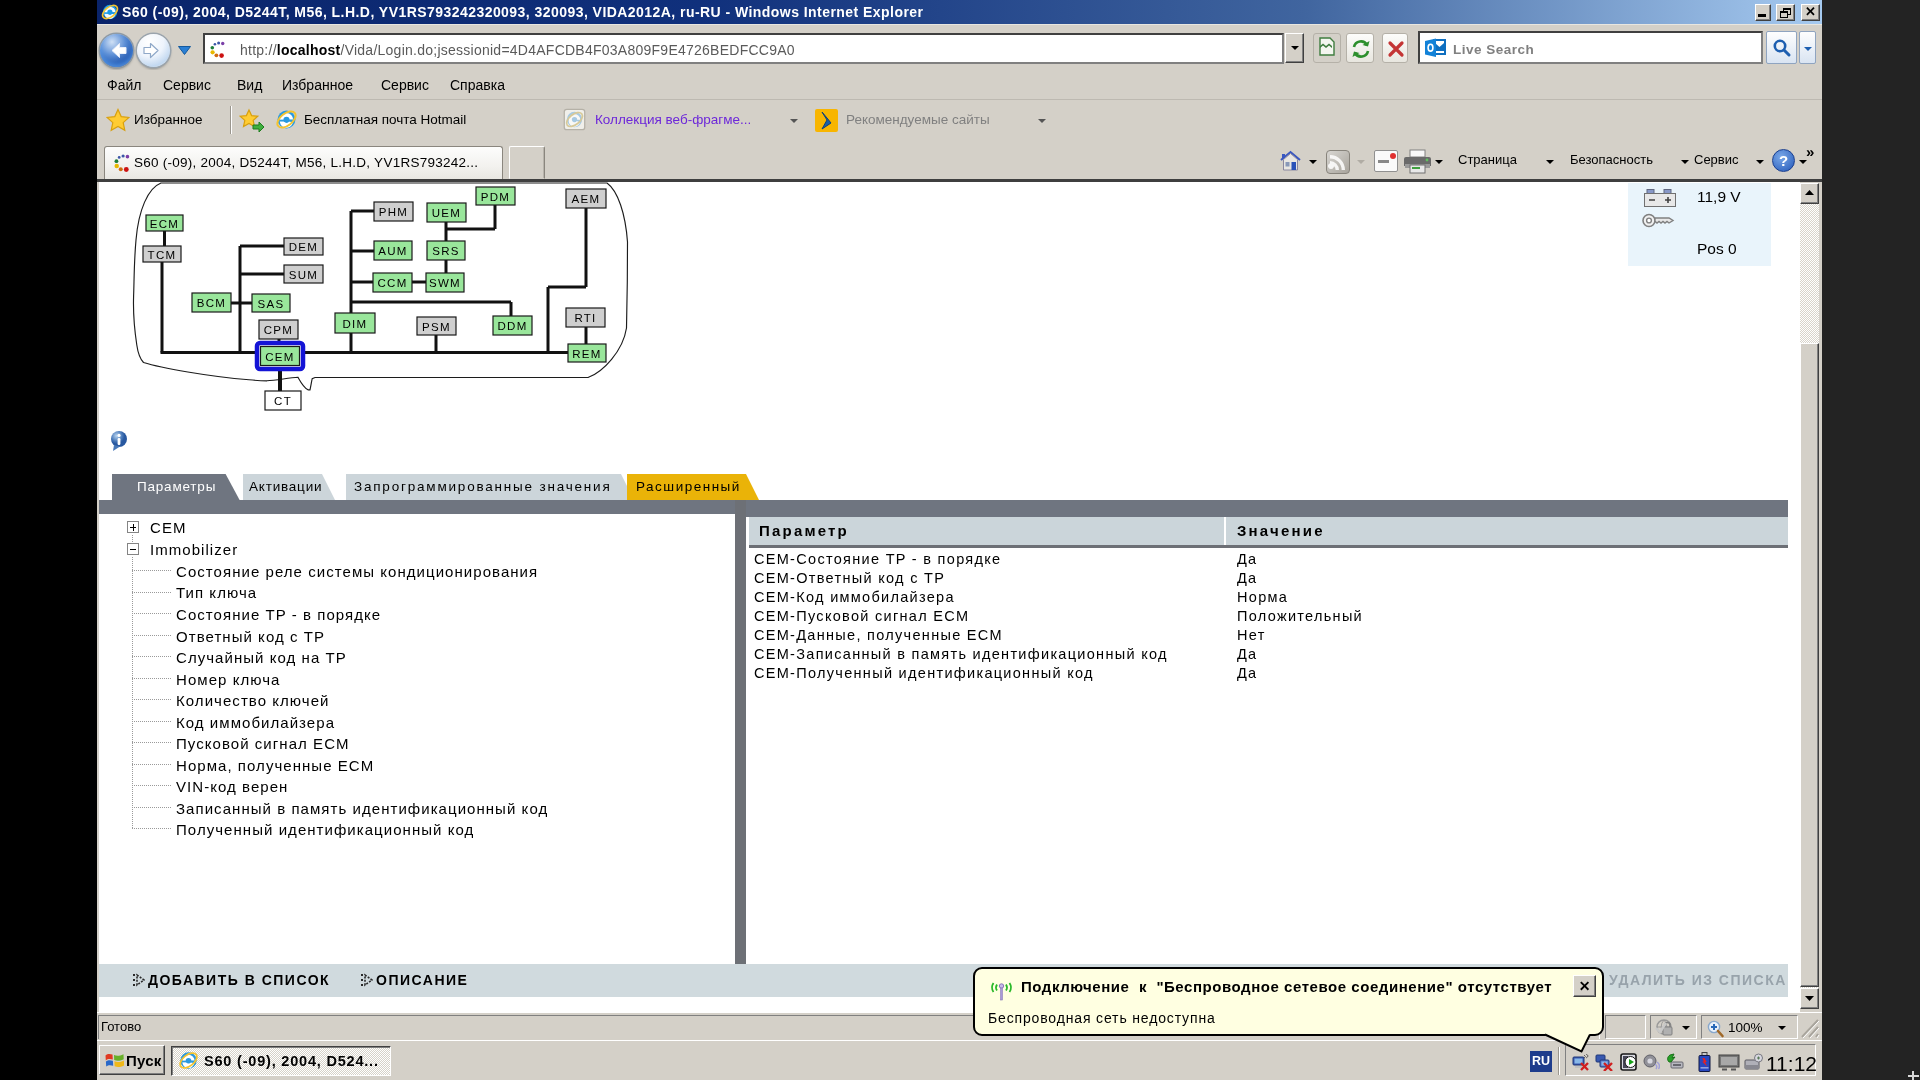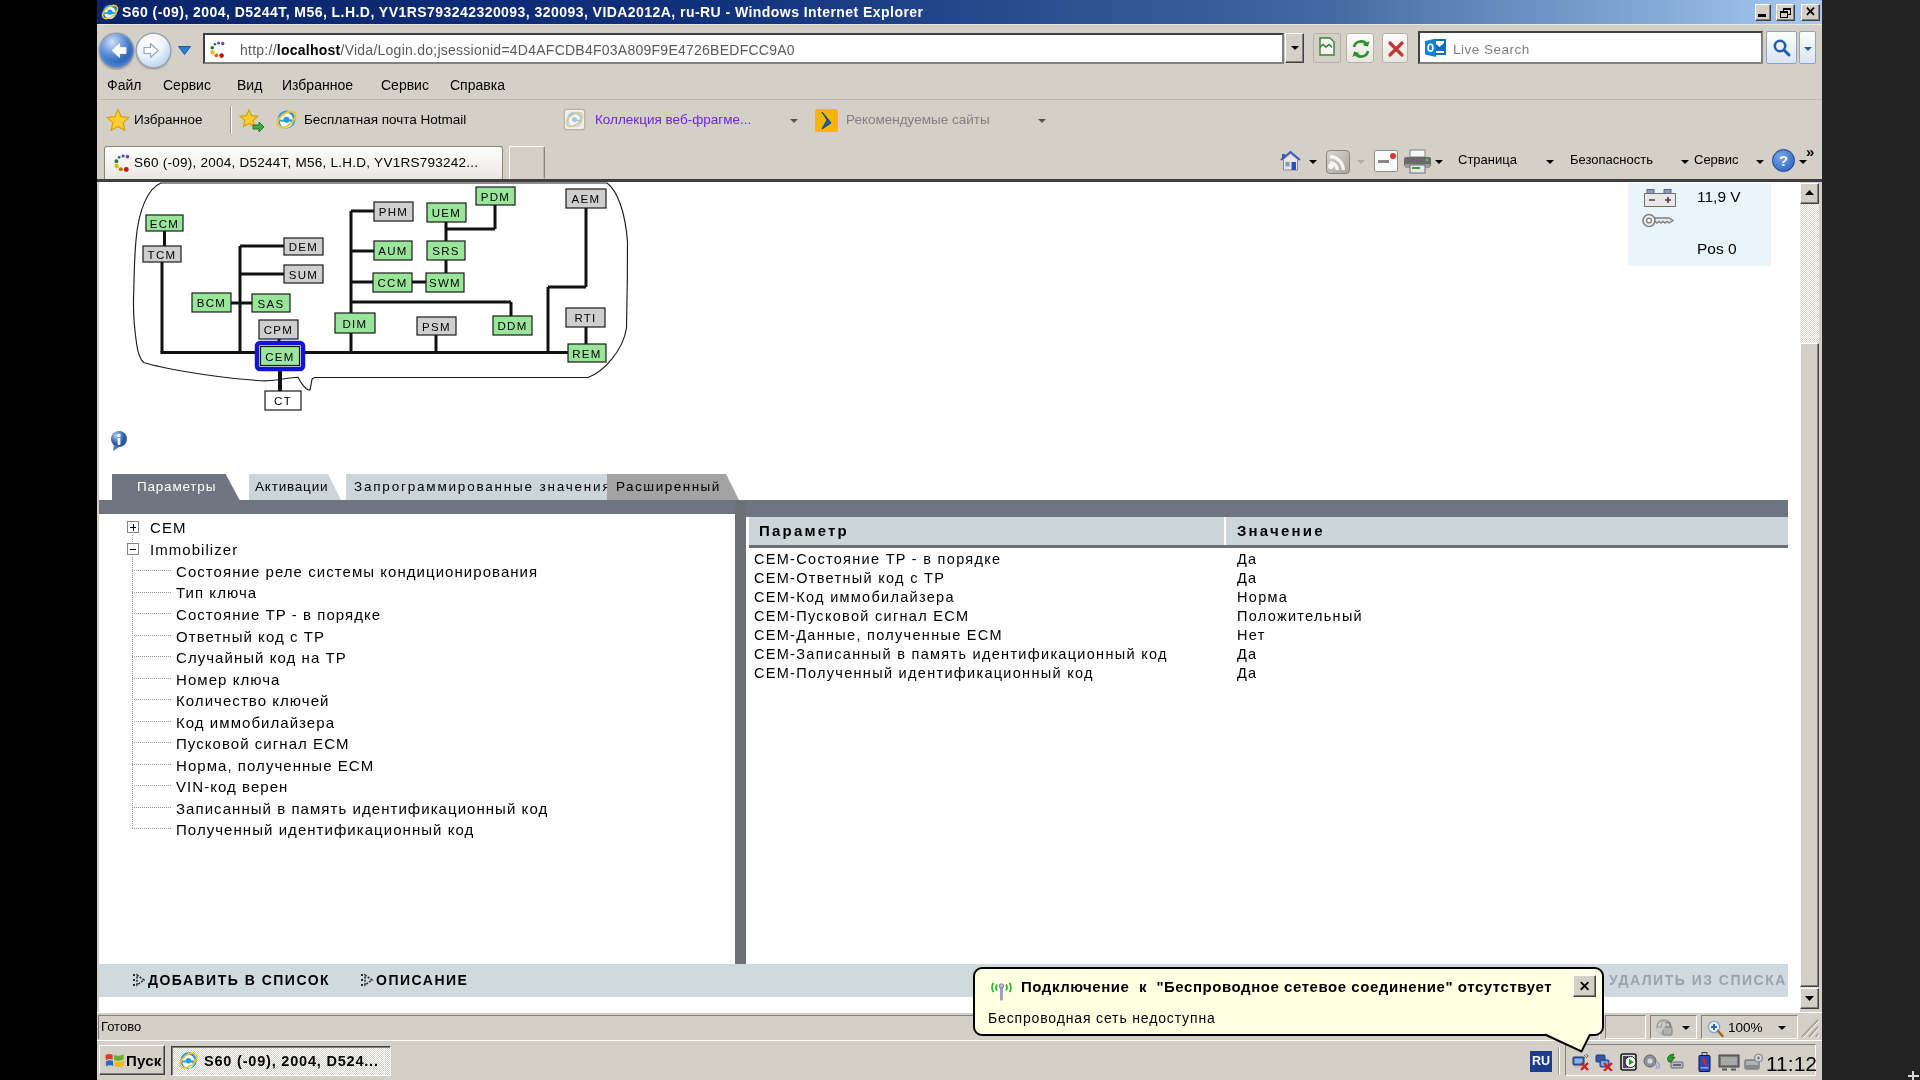--- a/index.html
+++ b/index.html
@@ -118,21 +118,21 @@
  </div>
  <div class="abs" style="left:1321px;top:6px;width:345px;height:33px;background:#fff;border:2px solid;border-color:#404040 #808080 #808080 #404040;">
   <svg class="abs" style="left:4px;top:5px" width="24" height="20" viewBox="0 0 24 20">
     <rect x="9" y="1" width="13" height="16" fill="#0e6fc0"></rect>
           <rect x="11" y="3" width="9" height="12" fill="#fff"></rect>
           <path d="M11 5 l4.5 4 4.5 -4 v8 h-9 z" fill="#0e6fc0"></path>
     <path d="M1 3 L12 0.5 V19 L1 16.5 Z" fill="#1282d8"></path>
           <ellipse cx="6.5" cy="9.7" rx="3.2" ry="4.2" fill="#fff"></ellipse>
           <ellipse cx="6.5" cy="9.7" rx="1.6" ry="2.6" fill="#1282d8"></ellipse>
   </svg>
-  <div class="abs" style="left:33px;top:9px;font-size:13.5px;letter-spacing:0.5px;color:#808080;">Live Search</div>
+  <div class="abs" style="left:33px;top:9px;font-size:13.5px;letter-spacing:0.5px;color:#808080;font-weight:bold;">Live Search</div>
  </div>
  <div class="abs" style="left:1669px;top:6px;width:31px;height:33px;background:linear-gradient(#fefefe,#d9e4f2);border:1px solid #8fa4c0;border-radius:2px;">
    <svg width="20" height="20" viewBox="0 0 20 20" style="position:absolute;left:5px;top:6px">
           <circle cx="8" cy="8" r="5.2" fill="none" stroke="#1e5fb0" stroke-width="2.6"></circle>
           <path d="M12 12 L17 17" stroke="#1e5fb0" stroke-width="3" stroke-linecap="round"></path>
         </svg>
  </div>
  <div class="abs" style="left:1702px;top:6px;width:17px;height:33px;background:linear-gradient(#fefefe,#d9e4f2);border:1px solid #8fa4c0;border-radius:2px;">
         <span class="darr" style="left:4px;top:15px;border-top-color:#1e5fb0"></span>
       </div>
@@ -346,27 +346,27 @@
             <stop offset="1" stop-color="#2858a0"></stop>
           </radialGradient>
         </defs>
    <circle cx="11" cy="5.4" r="1.6" fill="#fff"></circle>
         <rect x="9.6" y="8" width="2.8" height="7" rx="1.2" fill="#fff"></rect>
  </svg>
 
  <div class="abs vidatab" style="left:13px;width:128px;background:#6f7580;color:#fff;clip-path:polygon(0 0,113.6px 0,127.6px 100%,0 100%);">
         <span style="position:absolute;left:25px;top:5px">Параметры</span>
       </div>
- <div class="abs vidatab" style="left:150px;width:92px;background:#ccd5da;clip-path:polygon(0 0,79px 0,92px 100%,0 100%);">
+ <div class="abs vidatab" style="left:144px;width:92px;background:#ccd5da;clip-path:polygon(0 0,79px 0,92px 100%,0 100%);">
         <span style="position:absolute;left:6px;top:5px">Активации</span>
       </div>
  <div class="abs vidatab" style="left:247px;width:288px;background:#ccd5da;clip-path:polygon(0 0,275px 0,288px 100%,0 100%);">
         <span style="position:absolute;left:8px;top:5px;letter-spacing:1.8px">Запрограммированные значения</span>
       </div>
- <div class="abs vidatab" style="left:508px;width:133px;background:#a3a3a3;clip-path:polygon(0 0,119px 0,132px 100%,0 100%);">
+ <div class="abs vidatab" style="left:528px;width:133px;background:#eab308;clip-path:polygon(0 0,119px 0,132px 100%,0 100%);">
         <span style="position:absolute;left:9px;top:5px;letter-spacing:1.5px">Расширенный</span>
       </div>
  <div class="band"></div>
  <div class="abs" style="left:647px;top:318px;width:1042px;height:17px;background:#6f7580;"></div>
 
  <div class="abs" style="left:636px;top:318px;width:11px;height:465px;background:#6d7076;"></div>
 
  <div class="abs" style="left:28px;top:339px;width:12px;height:12px;background:#fff;border:1px solid #848484;">
         <span style="position:absolute;left:2px;top:5px;width:6px;height:1px;background:#000"></span>
         <span style="position:absolute;left:5px;top:2px;width:1px;height:7px;background:#000"></span>

